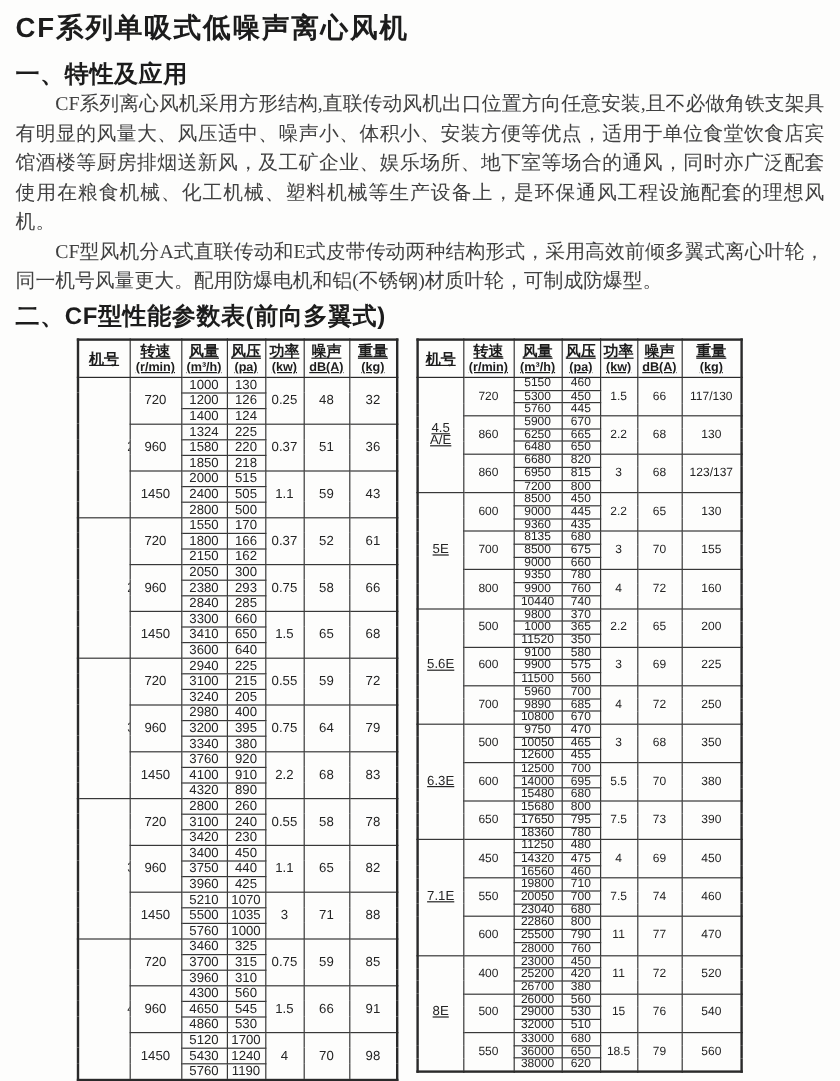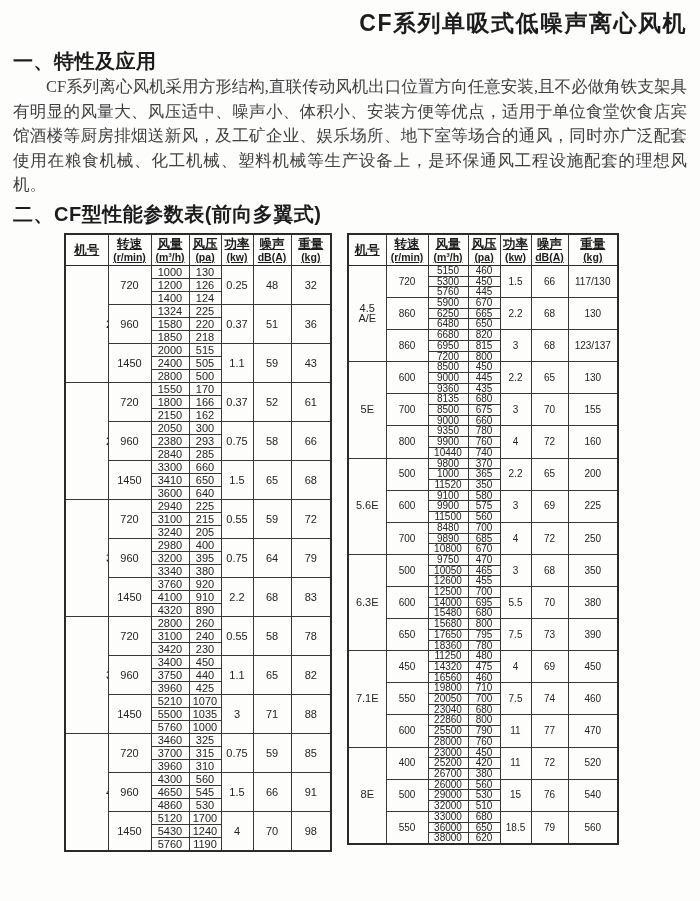--- a/index.html
+++ b/index.html
@@ -7,21 +7,21 @@
   body {
     width: 700px; height: 901px;
     background: #fdfdfc;
     color: #1c1c1c;
     font-family: "Liberation Sans", sans-serif;
     overflow: hidden;
   }
   .page { padding: 5px 13px 0 13px; }
 
   .doc-title {
-    text-align: right;
+    text-align: left;
     font-size: 23px;
     font-weight: 700;
     letter-spacing: 1.5px;
     margin: 3px 0 9px 0;
     font-family: "Liberation Sans", sans-serif;
   }
   .sec-heading {
     font-size: 20px;
     font-weight: 700;
     margin: 0 0 0 0;
@@ -70,30 +70,31 @@
   .perf td { font-family: "Liberation Sans", sans-serif; color: #242424; }
   .perf td.model { white-space: pre-line; line-height: 1.1; }
 
   
   table.perf.left  { width: 266px; }
   table.perf.left  td { height: 12px; font-size: 11px; line-height: 12px; }
   table.perf.left  td.model { font-size: 11.5px; padding-left: 40px; }
   
   table.perf.right { width: 270px; }
   table.perf.right td { height: 9.7px; font-size: 10px; line-height: 9.7px; }
-  table.perf.right td.model { font-size: 11px; }
+  table.perf.right td.model { font-size: 11px; text-decoration: underline; }
 </style>
 </head>
 <body>
 
 <div class="page">
   <h1 class="doc-title">CF系列单吸式低噪声离心风机</h1>
 
   <h2 class="sec-heading">一、特性及应用</h2>
   <p class="body-para">CF系列离心风机采用方形结构,直联传动风机出口位置方向任意安装,且不必做角铁支架具有明显的风量大、风压适中、噪声小、体积小、安装方便等优点，适用于单位食堂饮食店宾馆酒楼等厨房排烟送新风，及工矿企业、娱乐场所、地下室等场合的通风，同时亦广泛配套使用在粮食机械、化工机械、塑料机械等生产设备上，是环保通风工程设施配套的理想风机。</p>
+  <p class="body-para">CF型风机分A式直联传动和E式皮带传动两种结构形式，采用高效前倾多翼式离心叶轮，同一机号风量更大。配用防爆电机和铝(不锈钢)材质叶轮，可制成防爆型。</p>
 
   <h2 class="sec-heading second">二、CF型性能参数表(前向多翼式)</h2>
 
   <div class="tables">
     <div id="left-table-container">
         <table class="perf left">
           <colgroup>
             <col style="width: 43px;">
             <col style="width: 43px;">
             <col style="width: 38px;">
@@ -548,21 +549,21 @@
             <tr>
               <td>9900</td>
               <td>575</td>
             </tr>
             <tr>
               <td>11500</td>
               <td>560</td>
             </tr>
             <tr>
               <td rowspan="3">700</td>
-              <td>8480</td>
+              <td>5960</td>
               <td>700</td>
               <td rowspan="3">4</td>
               <td rowspan="3">72</td>
               <td rowspan="3">250</td>
             </tr>
             <tr>
               <td>9890</td>
               <td>685</td>
             </tr>
             <tr>

